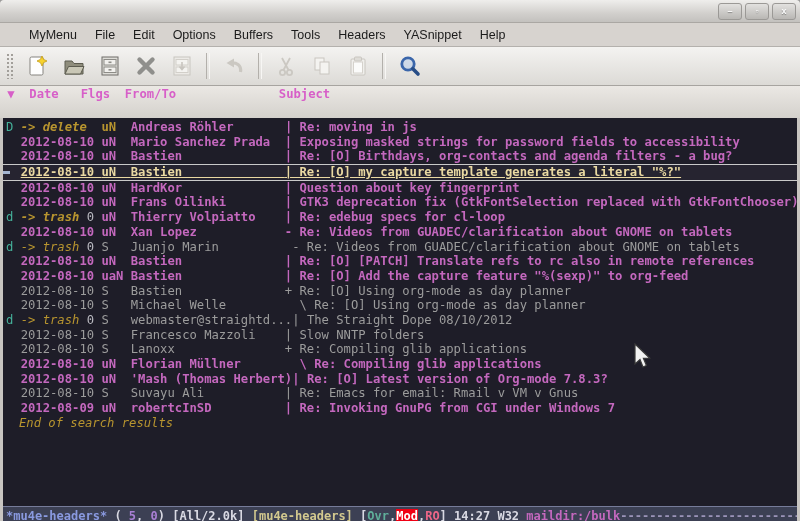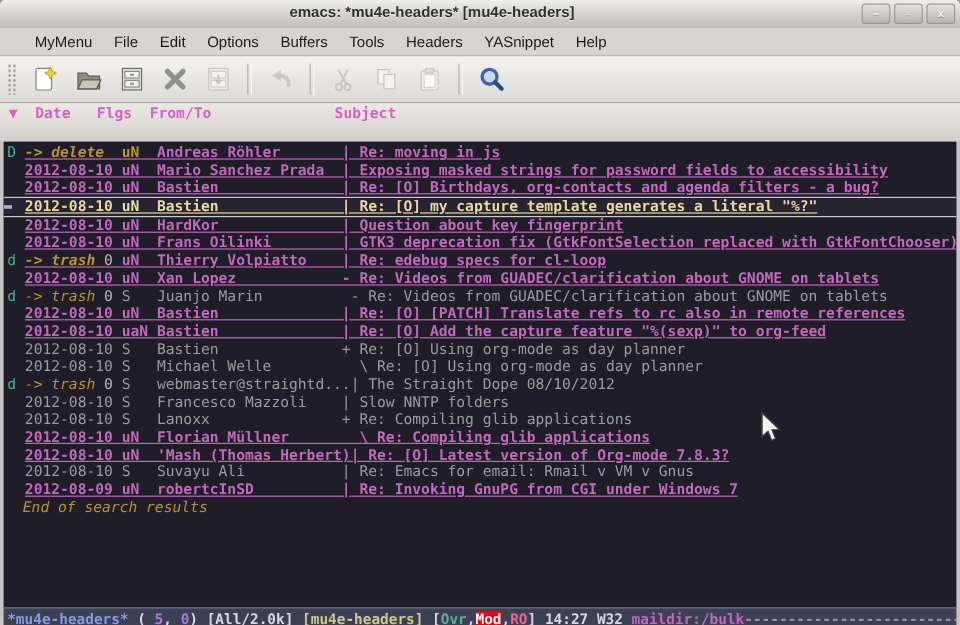--- a/index.html
+++ b/index.html
@@ -26,21 +26,21 @@
   .tbtn{width:30px;height:30px;display:flex;align-items:center;justify-content:center;margin:0 3px;}
   .tsep{width:2px;height:26px;margin:0 6px;border-left:1px solid #b3b0ab;border-right:1px solid #f7f6f4;}
   
   .headerline{height:32px;background:linear-gradient(#ebe8e4,#d4d1cc);
               font-family:"DejaVu Sans Mono",monospace;font-size:12.2px;line-height:16px;font-weight:bold;
               color:#d75fc8;white-space:pre;overflow:hidden;}
   
   .buffer{position:relative;margin:0 3px;height:386px;background:#1e1d28;overflow:hidden;
           font-family:"DejaVu Sans Mono",monospace;font-size:12.2px;line-height:14.7px;padding-top:2px;}
   .msg-row{position:relative;white-space:pre;height:14.7px;padding-left:3px;}
-  .msg-row.unread{color:#c468be;font-weight:bold;text-decoration:underline;}
+  .msg-row.unread{color:#c468be;font-weight:bold;}
   .msg-row.read{color:#9c9c9c;}
   .msg-row.current{color:#ead9a2;font-weight:bold;background:#262430;
                    border-top:1px solid #c9c9c9;border-bottom:1px solid #c9c9c9;text-decoration:underline;}
   .col-mark{display:inline-block;color:#45b09a;font-weight:normal;font-style:normal;}
   .gold{color:#b8952f;font-style:italic;}
   .gold-flag{color:#b8952f;font-style:normal;}
   .date-rest{color:#b9b9c0;font-style:normal;font-weight:normal;}
   .cursor-dash{position:absolute;left:0;top:6px;width:7px;height:3px;background:#a3b4d0;}
   .endline{white-space:pre;padding-left:16px;color:#b8952f;font-style:italic;}
   
@@ -59,21 +59,20 @@
   
   .echo{margin:0 3px;height:11px;background:#1e1d28;}
   .mouse{position:absolute;left:633px;top:343px;z-index:9;}
 </style>
 </head>
 <body>
 
 <div class="frame">
 
   <div class="titlebar">
-    <div class="title-text">emacs: *mu4e-headers* [mu4e-headers]</div>
     <div class="winbtns">
       <div class="winbtn">–</div>
       <div class="winbtn">▫</div>
       <div class="winbtn">x</div>
     </div>
   </div>
 
   <div class="menubar">
       <span class="menu-item">MyMenu</span>
       <span class="menu-item">File</span>

